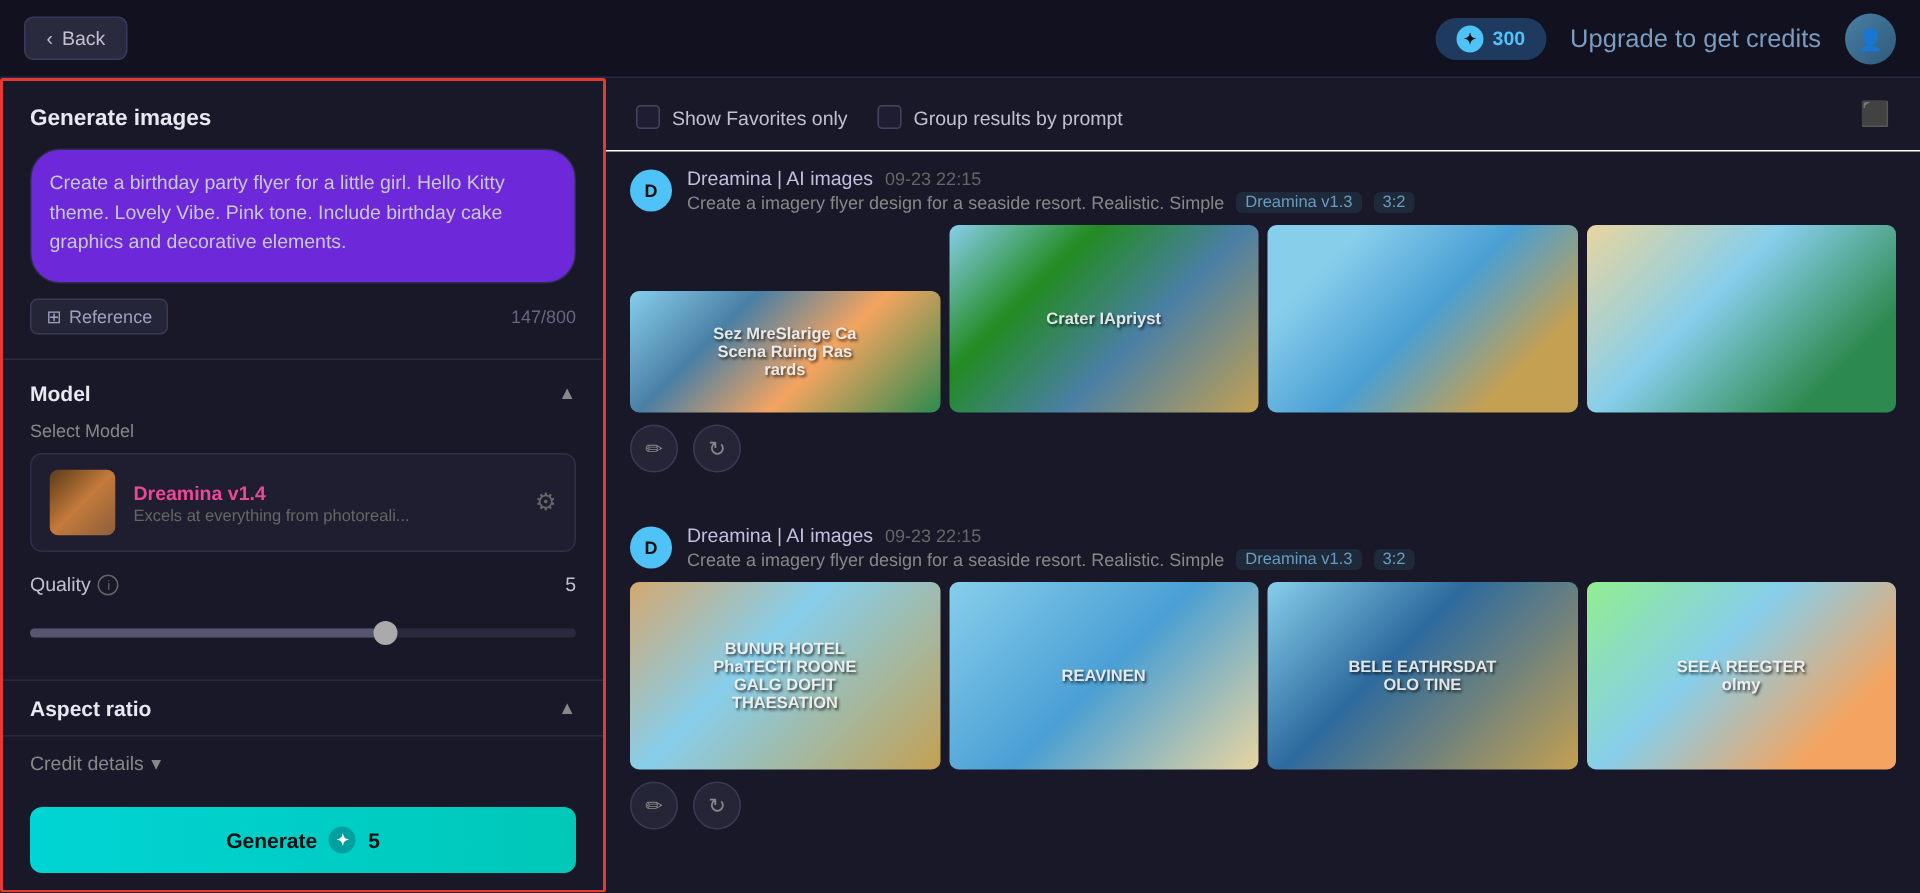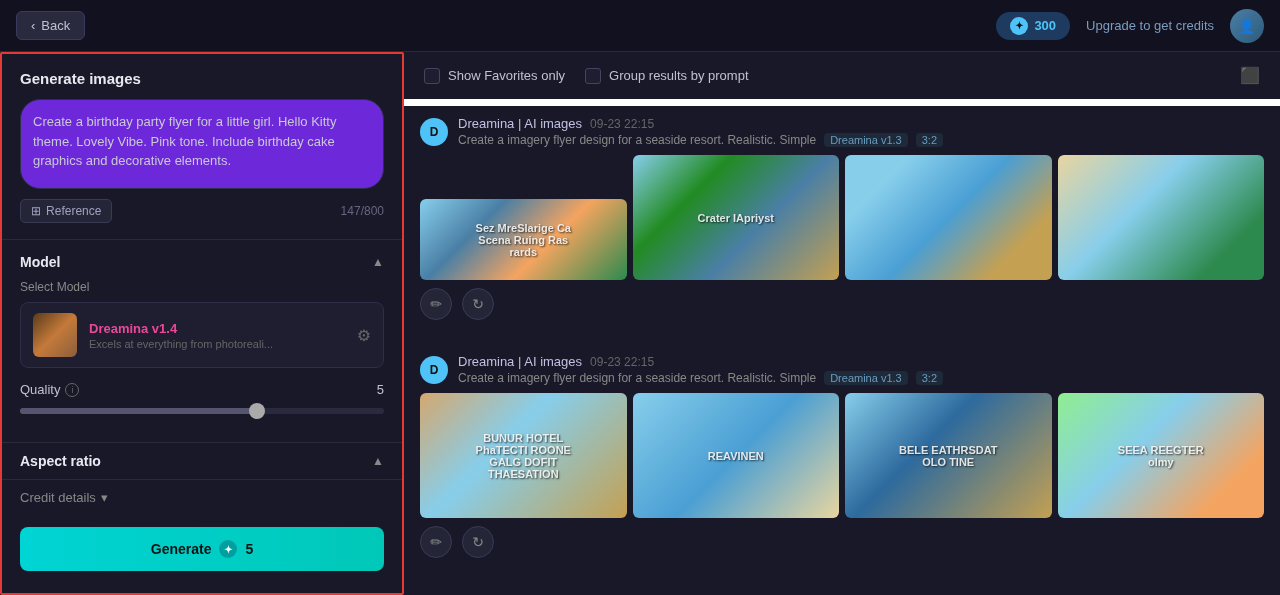--- a/index.html
+++ b/index.html
@@ -64,21 +64,21 @@
       justify-content: center;
       color: #111;
       font-size: 10px;
       font-weight: 700;
     }
     .upgrade-btn {
       background: transparent;
       border: none;
       color: #7c9cbf;
       cursor: pointer;
-      font-size: 13px;
+      font-size: 17px;
     }
     .avatar {
       width: 34px;
       height: 34px;
       border-radius: 50%;
       background: linear-gradient(135deg, #4a7fa5, #2d5a7a);
       overflow: hidden;
       display: flex;
       align-items: center;
       justify-content: center;
@@ -211,21 +211,21 @@
       cursor: pointer;
       font-size: 16px;
     }
 
     
     .quality-row {
       display: flex;
       align-items: center;
       justify-content: space-between;
       margin-top: 14px;
-      margin-bottom: 11px;
+      margin-bottom: 22px;
     }
     .quality-label {
       display: flex;
       align-items: center;
       gap: 5px;
       font-size: 13px;
       color: #c0c0d0;
     }
     .quality-value {
       font-size: 13px;
@@ -305,24 +305,24 @@
       flex: 1;
       display: flex;
       flex-direction: column;
       background: #181828;
       overflow: hidden;
     }
 
     
     .filter-bar {
       display: flex;
-      align-items: center;
+      align-items: flex-end;
       justify-content: space-between;
       padding: 14px 20px;
-      border-bottom: 7px solid #ffffff;
+      border-bottom: 1px solid #ffffff;
       flex-shrink: 0;
     }
     .filter-left {
       display: flex;
       align-items: center;
       gap: 20px;
     }
     .filter-option {
       display: flex;
       align-items: center;

